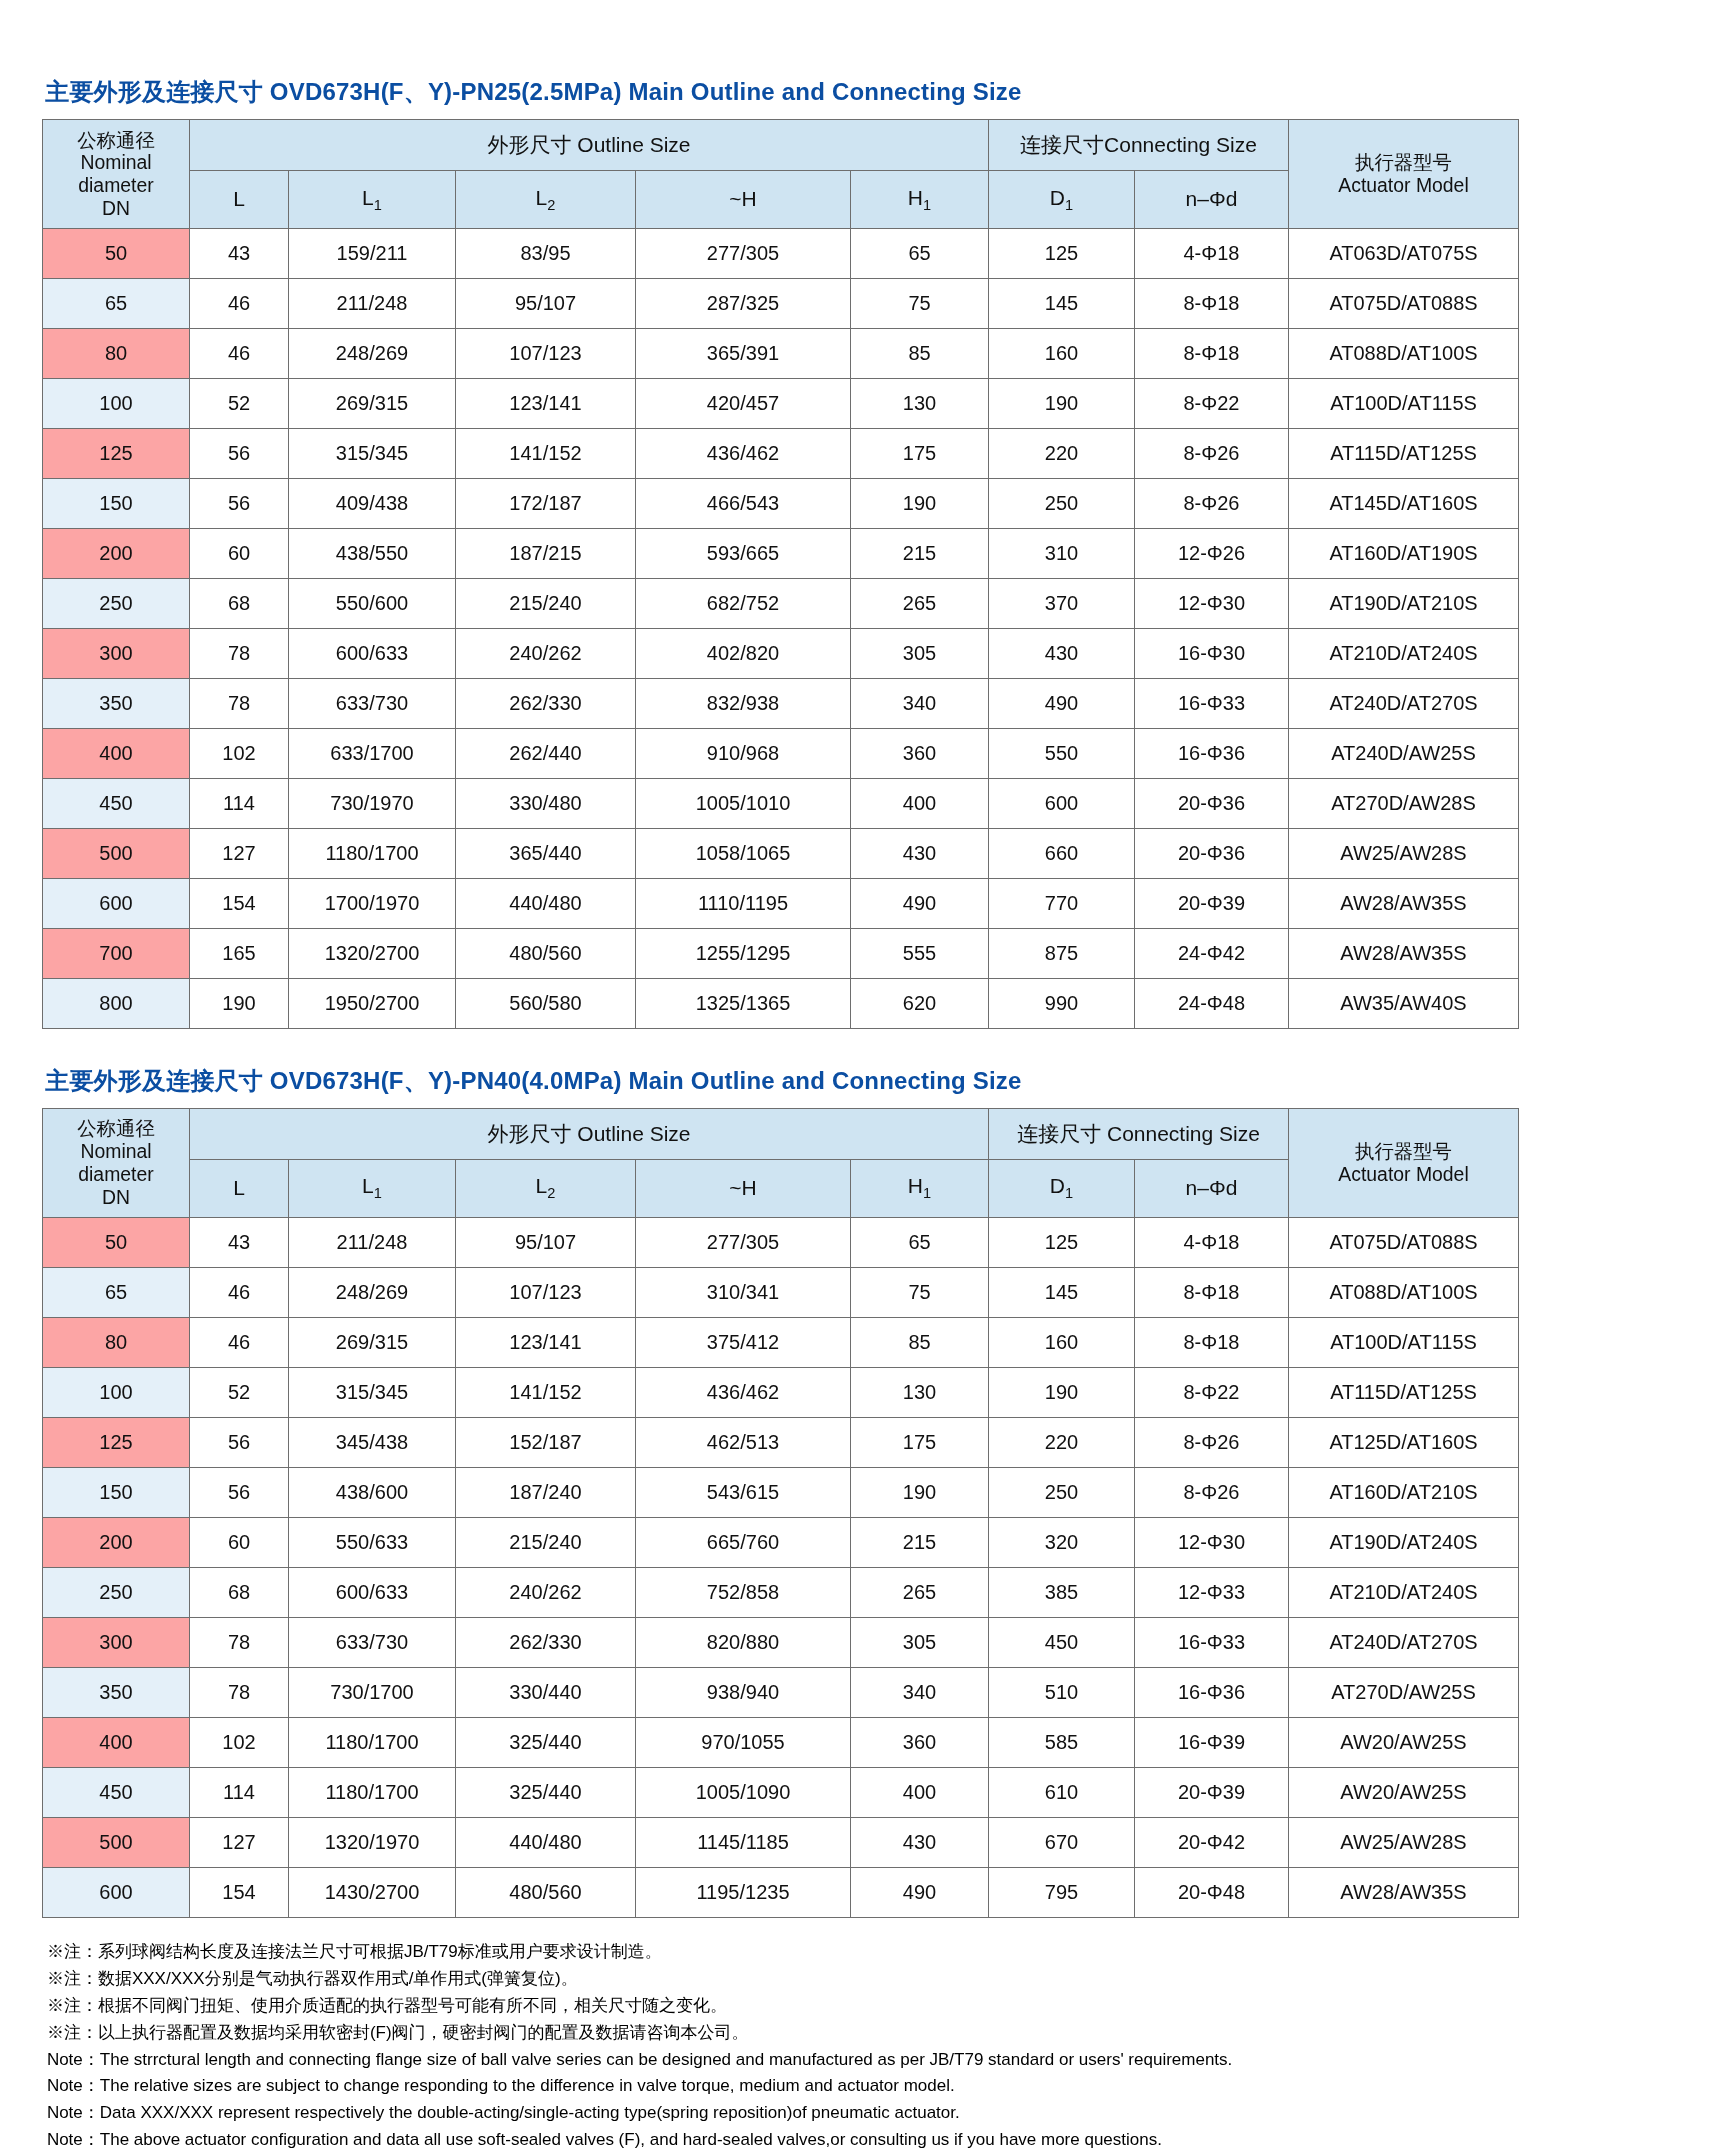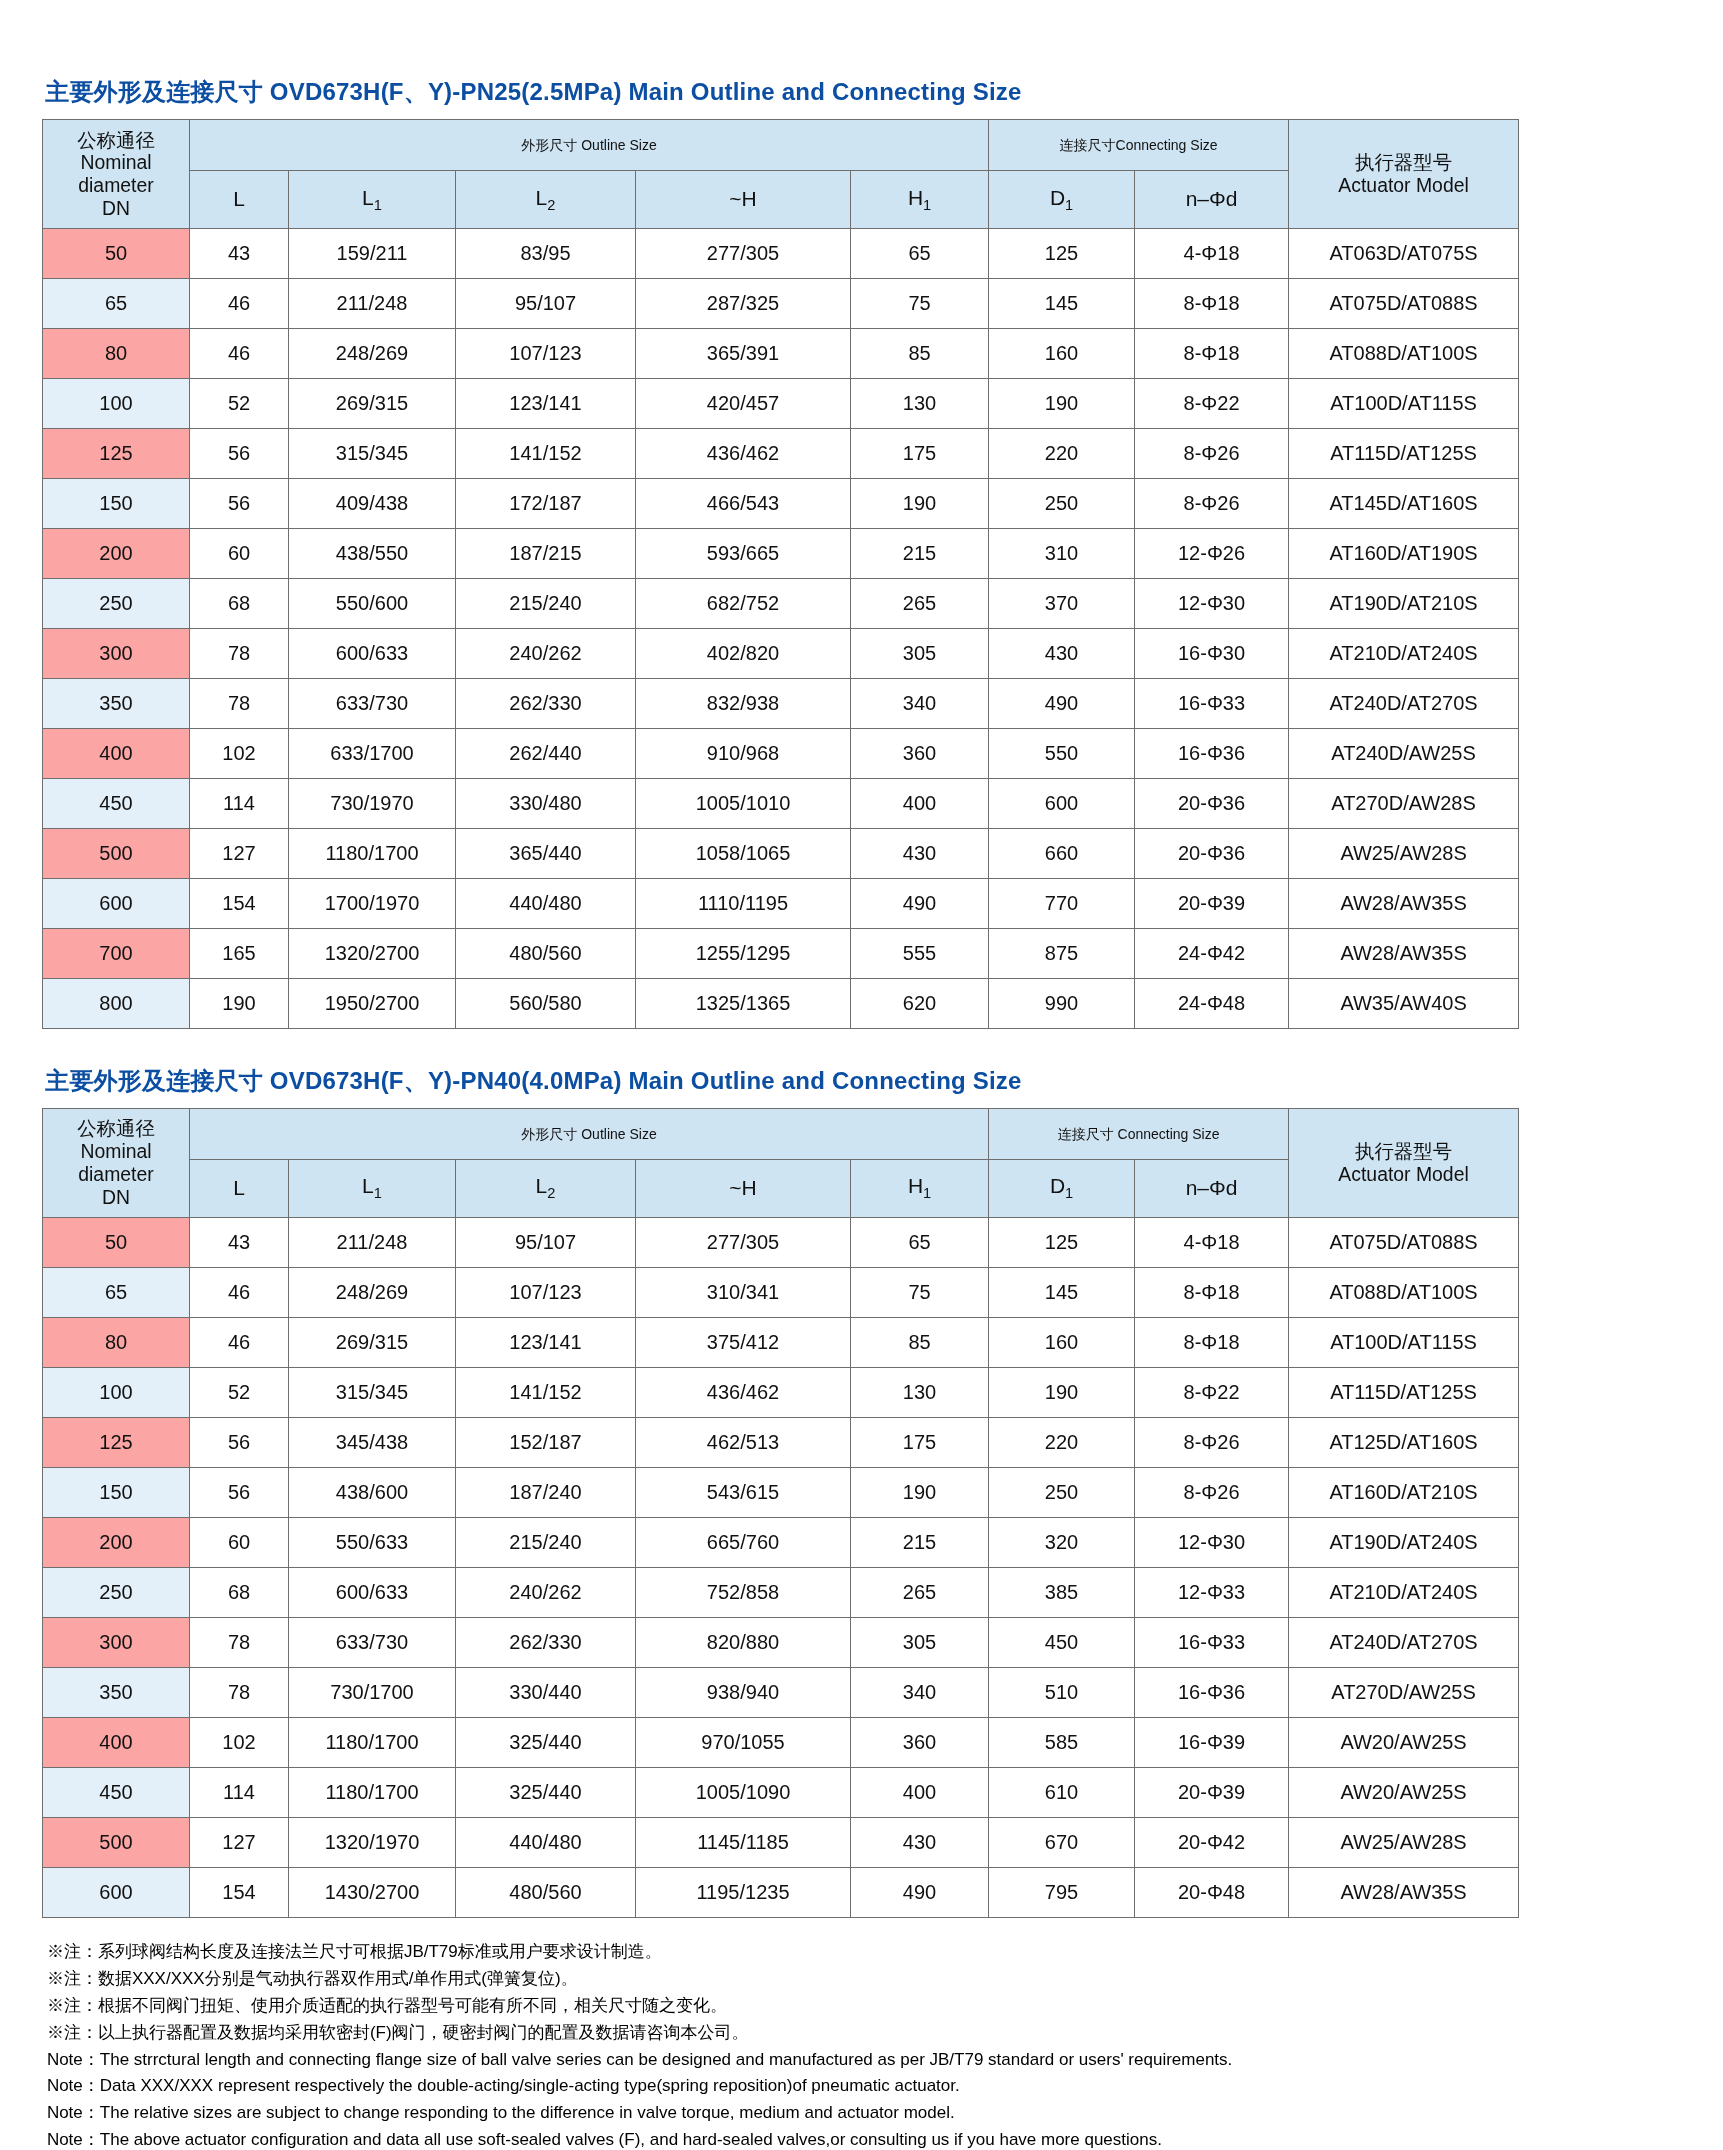--- a/index.html
+++ b/index.html
@@ -44,21 +44,21 @@
   thead th {
     background: #cfe4f2;
     font-weight: normal;
     color: #111;
   }
   thead th.tall {
     height: 107px;
   }
   thead th.grouphead {
     height: 50px;
-    font-size: 14px;
+    font-size: 21px;
   }
   thead th.subhead {
     height: 57px;
     font-size: 21px;
   }
   th .zhline { display: block; font-size: 19.4px; }
   th .enline { display: block; font-size: 19.4px; }
   td {
     height: 49px;
     background: #ffffff;
@@ -507,19 +507,19 @@
         </tr>
       </tbody>
   </table>
 
   <div class="notes" id="notes">
       <div class="line cn">※注：系列球阀结构长度及连接法兰尺寸可根据JB/T79标准或用户要求设计制造。</div>
       <div class="line cn">※注：数据XXX/XXX分别是气动执行器双作用式/单作用式(弹簧复位)。</div>
       <div class="line cn">※注：根据不同阀门扭矩、使用介质适配的执行器型号可能有所不同，相关尺寸随之变化。</div>
       <div class="line cn">※注：以上执行器配置及数据均采用软密封(F)阀门，硬密封阀门的配置及数据请咨询本公司。</div>
       <div class="line en">Note：The strrctural length and connecting flange size of ball valve series can be designed and manufactured as per JB/T79 standard or users' requirements.</div>
+      <div class="line en">Note：The relative sizes are subject to change responding to the difference in valve torque, medium and actuator model.</div>
       <div class="line en">Note：Data XXX/XXX represent respectively the double-acting/single-acting type(spring reposition)of pneumatic actuator.</div>
-      <div class="line en">Note：The relative sizes are subject to change responding to the difference in valve torque, medium and actuator model.</div>
       <div class="line en">Note：The above actuator  configuration and data all use soft-sealed valves (F), and hard-sealed valves,or consulting us if you have more questions.</div>
     </div>
 
 </div>
 
 
 </body></html>

